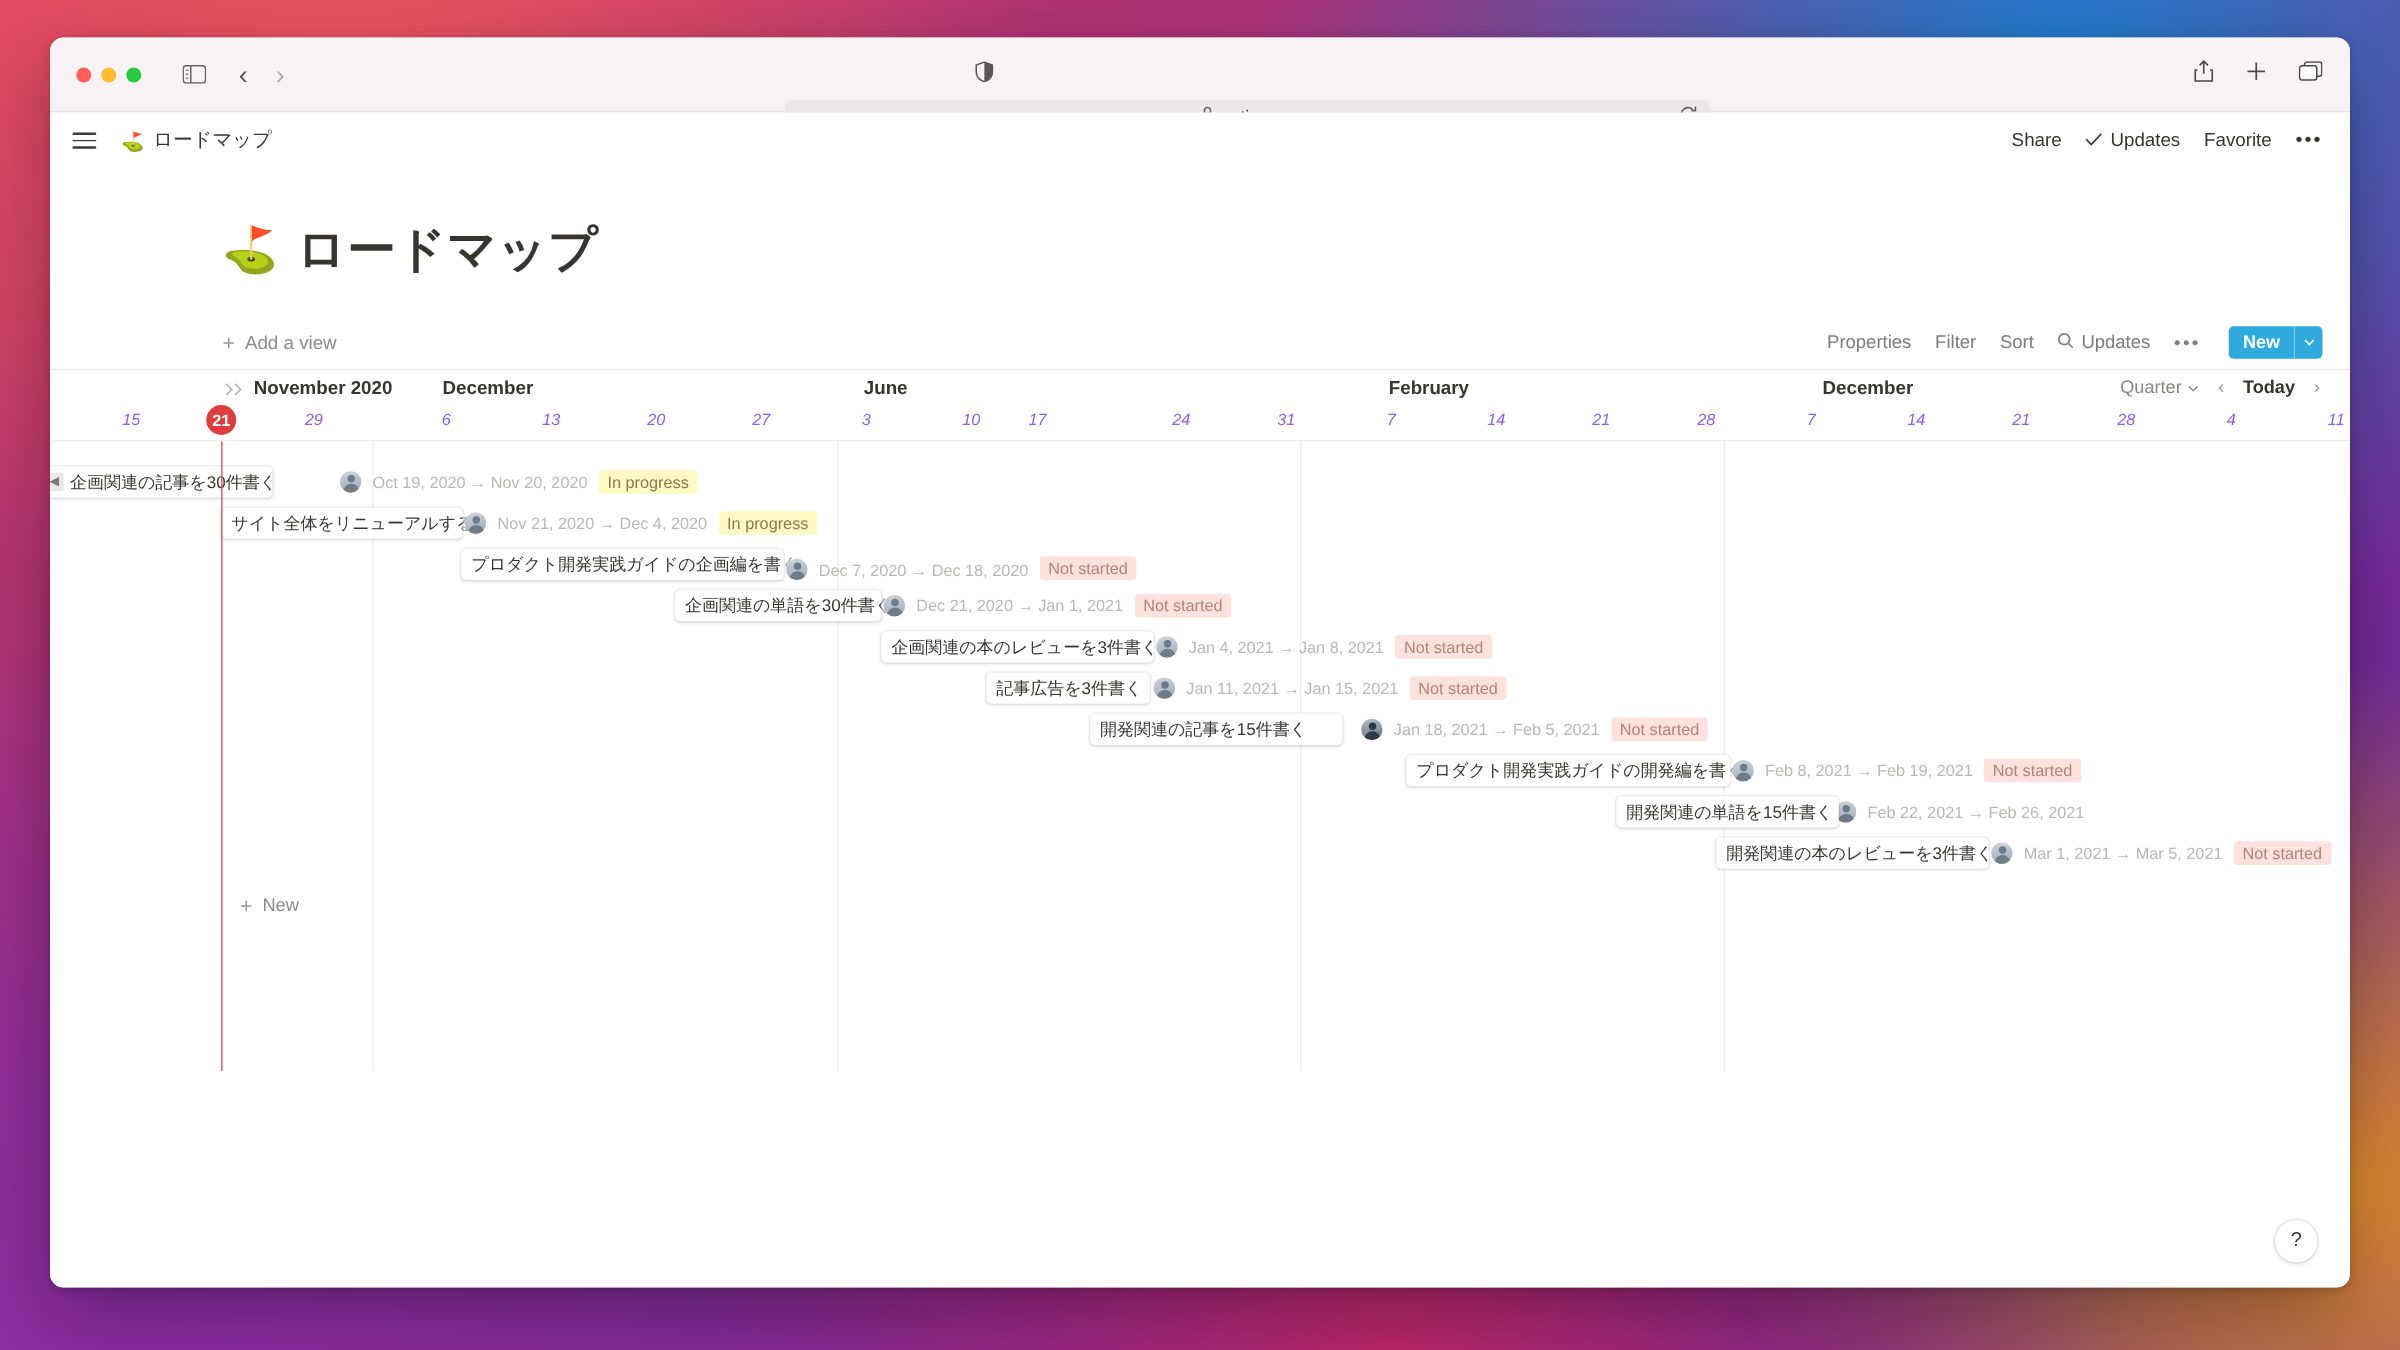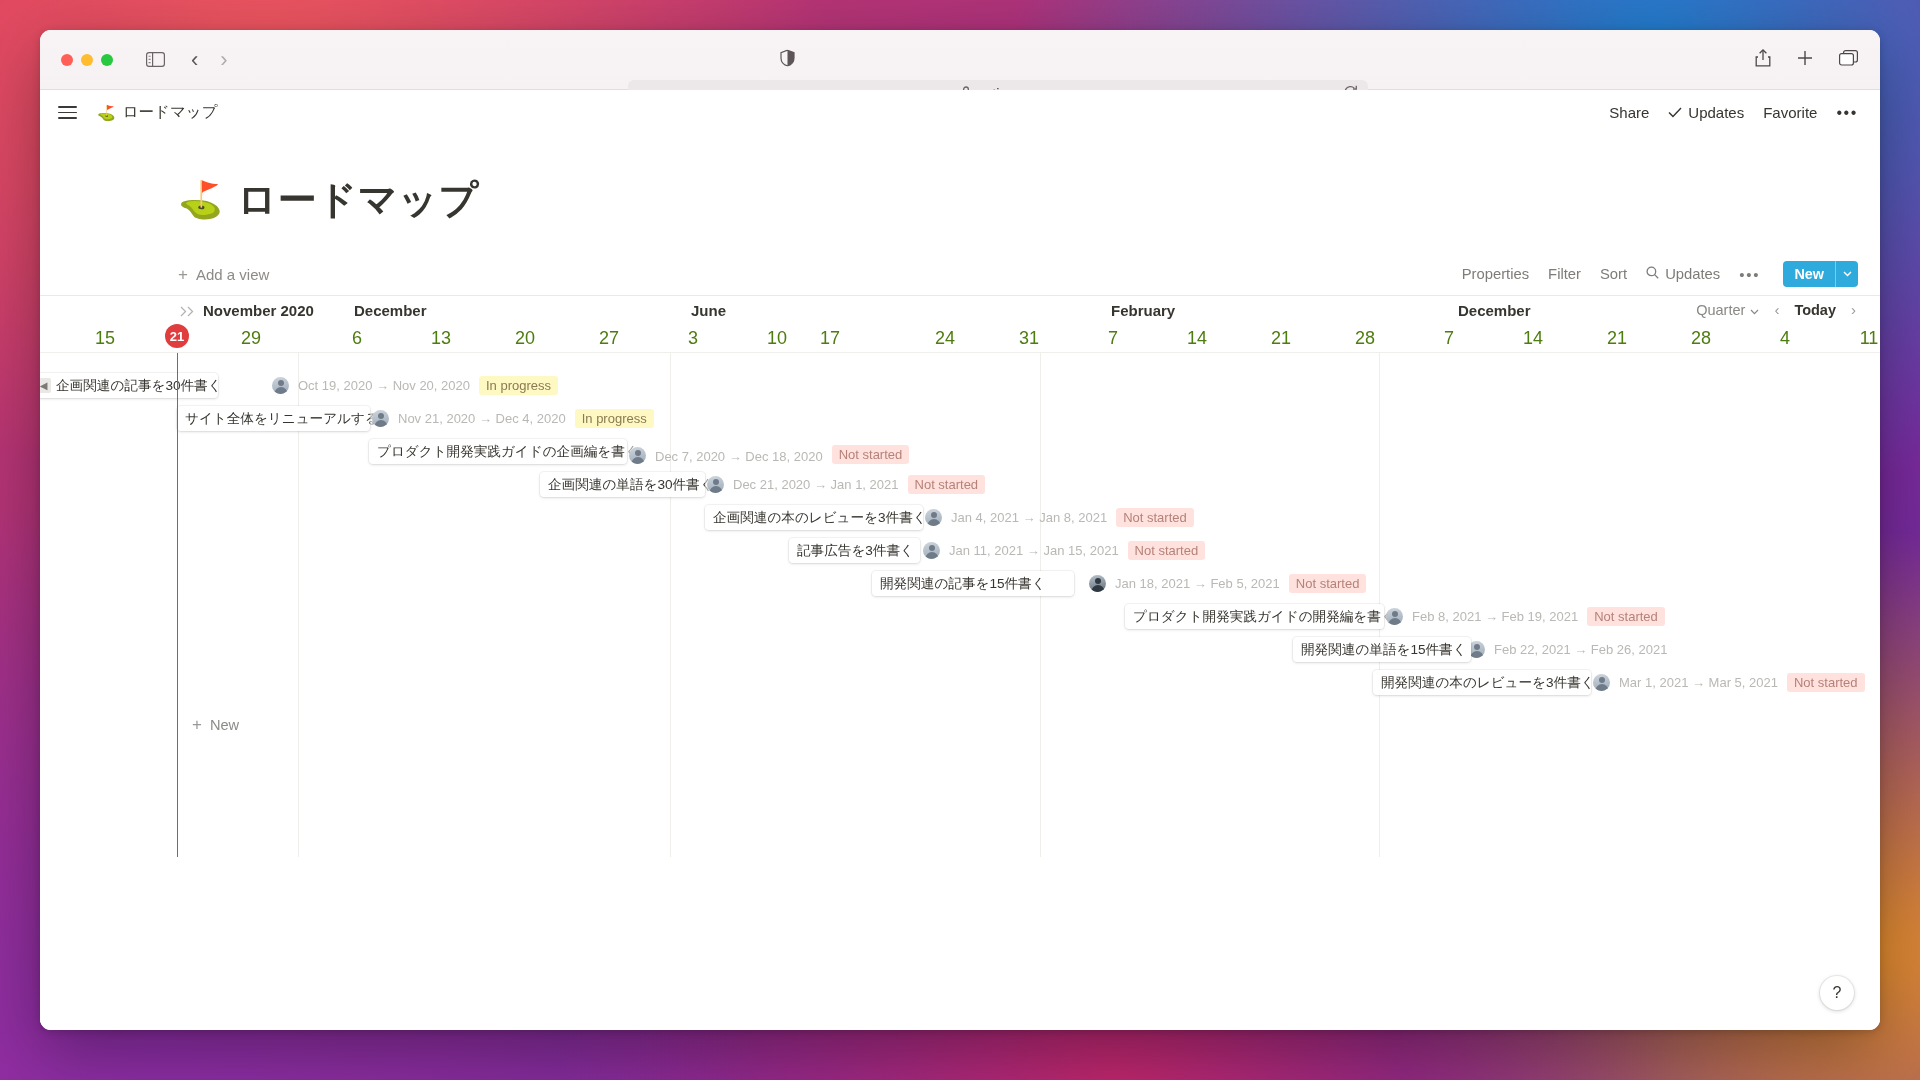--- a/index.html
+++ b/index.html
@@ -146,23 +146,24 @@
     display: flex; align-items: flex-end; gap: 15px;
     font-size: 14.5px; color: #8a8884; margin-left: 48px;
   }
   .range-ctl .today { color: #37352f; font-weight: 600; }
   .range-ctl .navchev { color: #9b9996; font-size: 15px; cursor: pointer; }
   .range-ctl .quarter { display: flex; align-items: center; gap: 5px; cursor: pointer; }
 
   .days { position: relative; height: 26px; }
   .day-tick {
     position: absolute; top: 2px;
-    font-size: 18px; color: #4d7c0f;
+    font-size: 13px; color: #8b5cf6;
     transform: translateX(-50%);
     white-space: nowrap;
+    font-style: italic;
   }
   .today-badge {
     position: absolute; top: -2px;
     width: 24px; height: 24px; border-radius: 50%;
     background: #e03e3e; color: #fff;
     font-size: 13px; font-weight: 600;
     display: flex; align-items: center; justify-content: center;
     transform: translateX(-50%);
     z-index: 6;
   }

